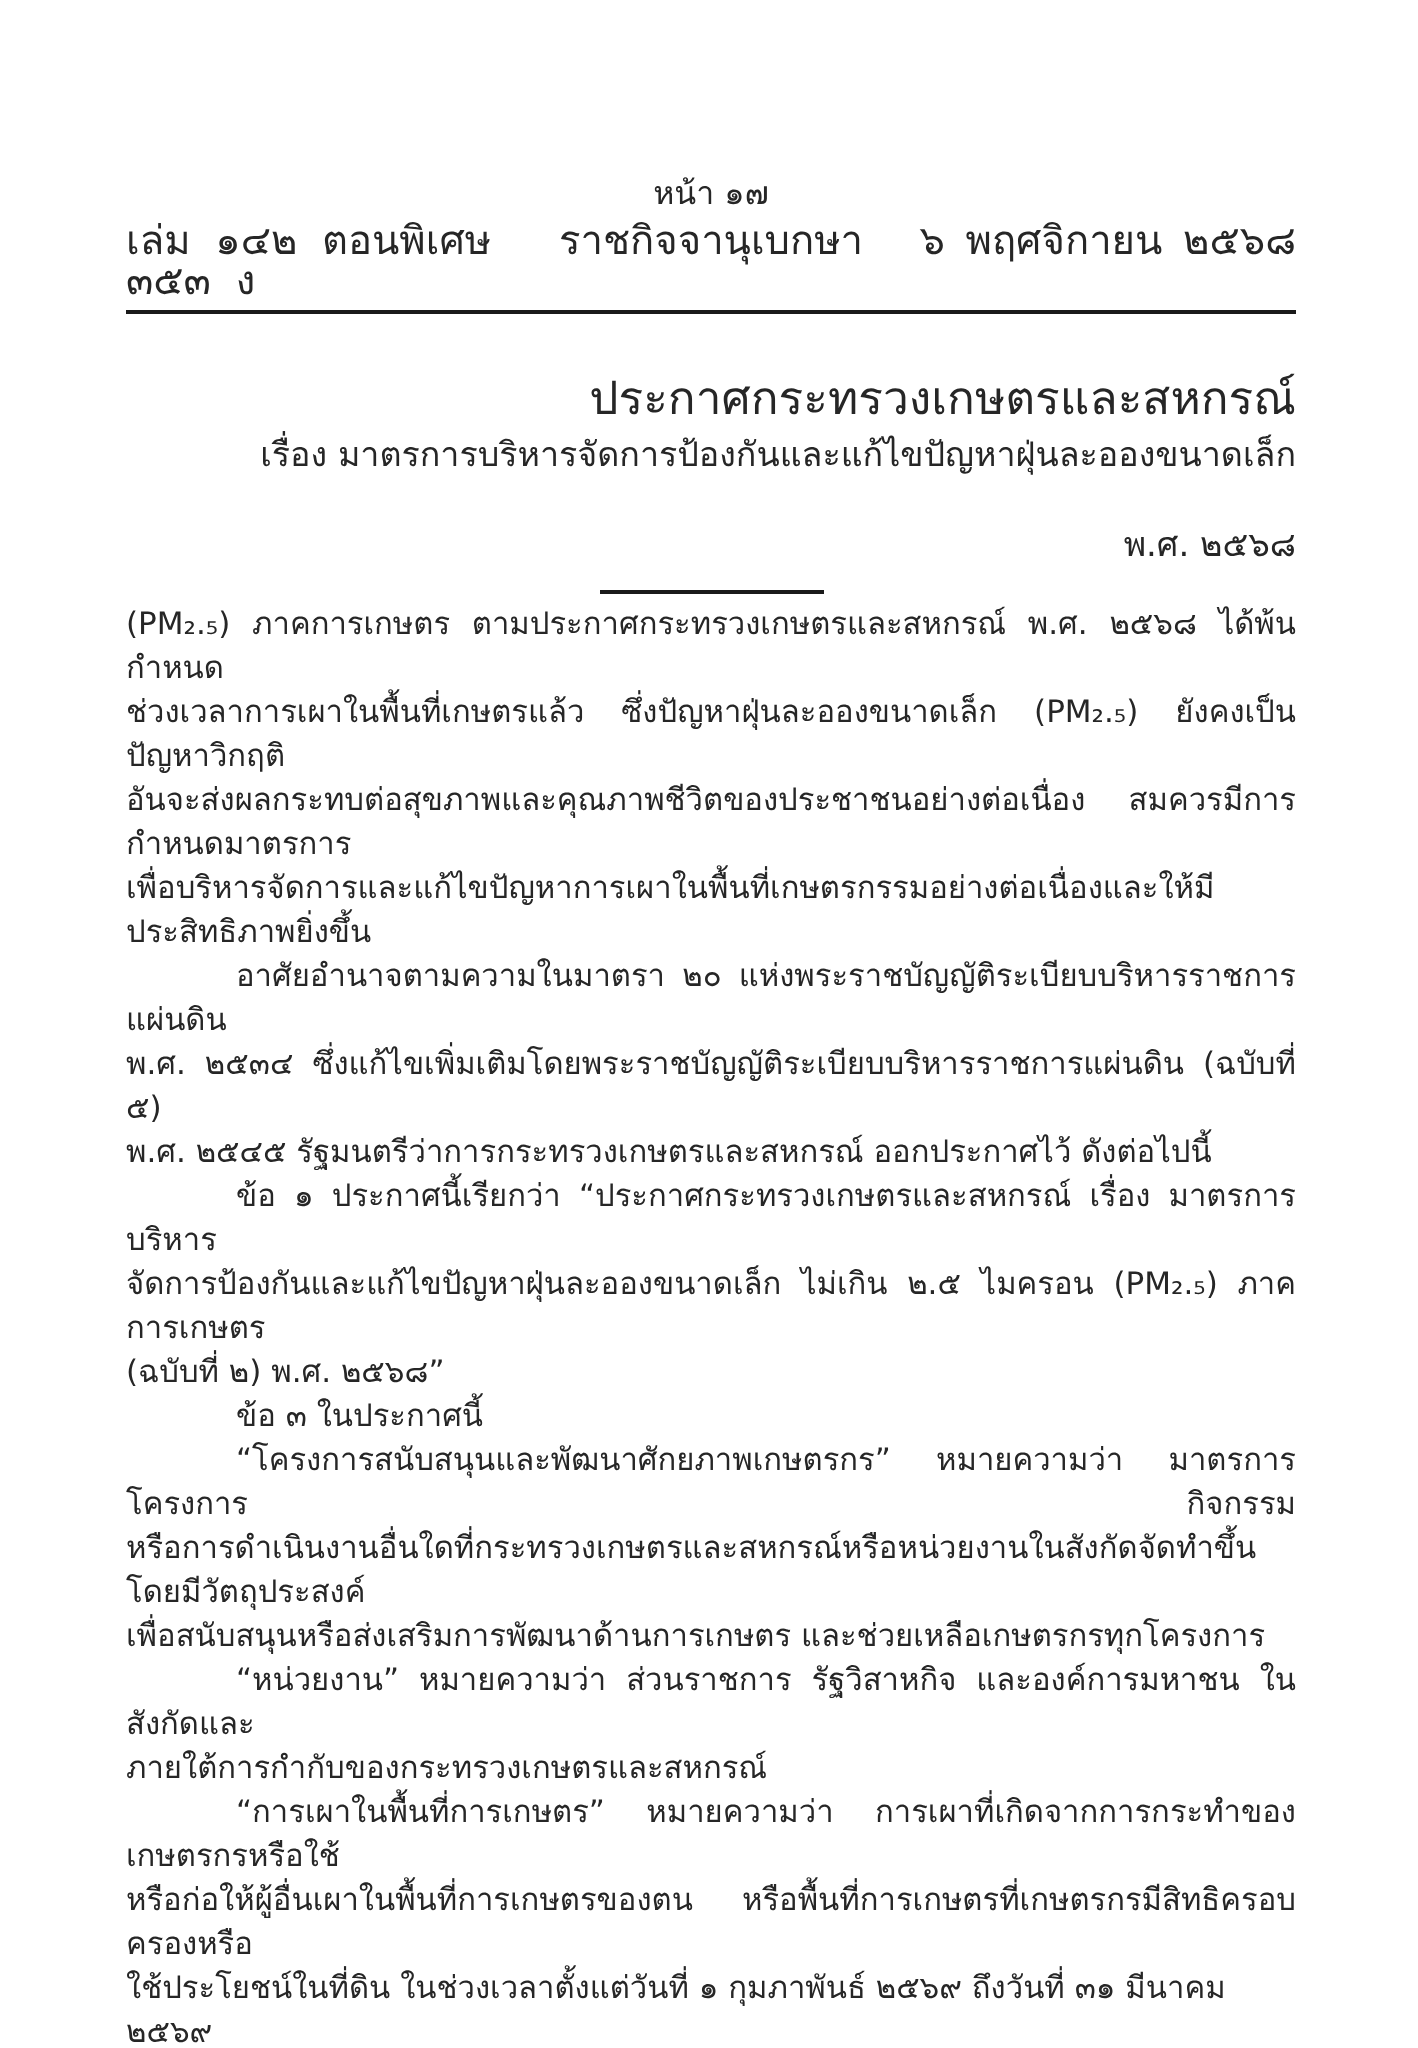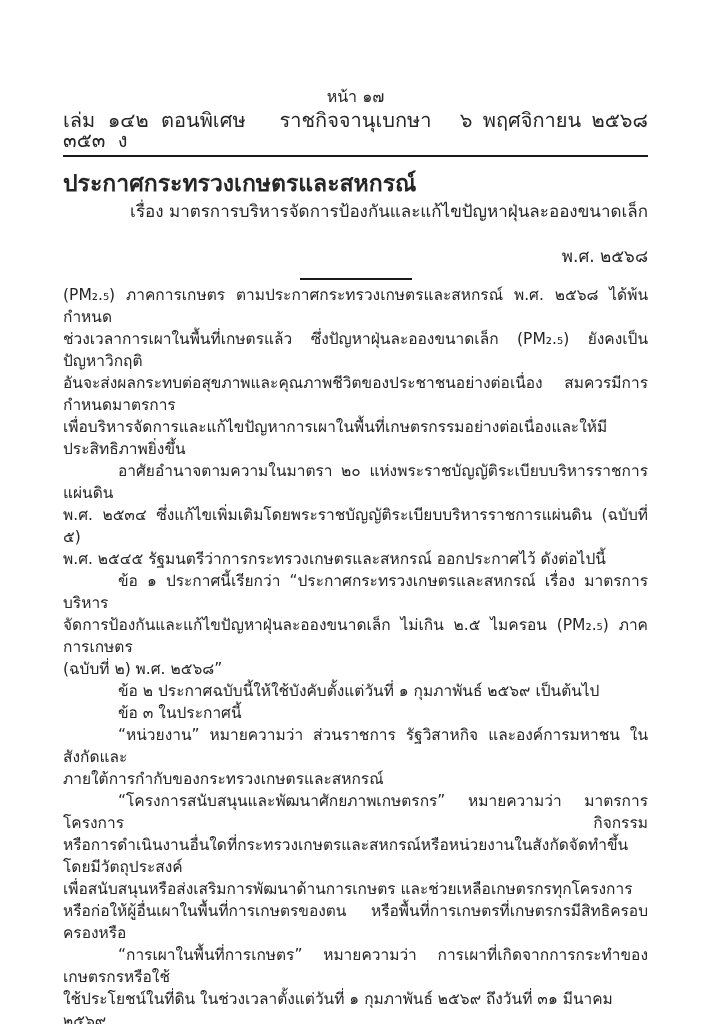--- a/index.html
+++ b/index.html
@@ -39,25 +39,25 @@
   .meta-row .left  { text-align: left;  word-spacing: 6px; }
   .meta-row .mid   { text-align: center; }
   .meta-row .right { text-align: right; word-spacing: 4px; }
   .head-rule {
     height: 2px;
     background: var(--rule);
     margin-top: 5px;
   }
   
   .title {
-    text-align: left;
+    text-align: right;
     font-size: 23px;
     line-height: 30px;
-    margin-top: 11px;
-    font-weight: 700;
+    margin-top: 28px;
+    font-weight: 400;
   }
   .subject {
     text-align: right;
     font-size: 17px;
     line-height: 25px;
     margin-top: 1px;
   }
   .year { margin-top: 20px; }
   .title-divider {
     width: 112px;
@@ -116,34 +116,31 @@
         <div class="line indent">อาศัยอำนาจตามความในมาตรา ๒๐ แห่งพระราชบัญญัติระเบียบบริหารราชการแผ่นดิน</div>
         <div class="line">พ.ศ. ๒๕๓๔ ซึ่งแก้ไขเพิ่มเติมโดยพระราชบัญญัติระเบียบบริหารราชการแผ่นดิน (ฉบับที่ ๕)</div>
         <div class="line last">พ.ศ. ๒๕๔๕ รัฐมนตรีว่าการกระทรวงเกษตรและสหกรณ์ ออกประกาศไว้ ดังต่อไปนี้</div>
       </div>
       <div>
         <div class="line indent">ข้อ ๑ ประกาศนี้เรียกว่า “ประกาศกระทรวงเกษตรและสหกรณ์ เรื่อง มาตรการบริหาร</div>
         <div class="line">จัดการป้องกันและแก้ไขปัญหาฝุ่นละอองขนาดเล็ก ไม่เกิน ๒.๕ ไมครอน (PM₂.₅) ภาคการเกษตร</div>
         <div class="line last">(ฉบับที่ ๒) พ.ศ. ๒๕๖๘”</div>
       </div>
       <div>
-        <div class="line indent last">ข้อ ๒ ประกาศฉบับนี้ให้ใช้บังคับตั้งแต่วันที่ ๑ กุมภาพันธ์ ๒๕๖๙ เป็นต้นไป</div>
-      </div>
-      <div>
         <div class="line indent last">ข้อ ๓ ในประกาศนี้</div>
-      </div>
-      <div>
-        <div class="line indent">“หน่วยงาน” หมายความว่า ส่วนราชการ รัฐวิสาหกิจ และองค์การมหาชน ในสังกัดและ</div>
-        <div class="line last">ภายใต้การกำกับของกระทรวงเกษตรและสหกรณ์</div>
       </div>
       <div>
         <div class="line indent">“โครงการสนับสนุนและพัฒนาศักยภาพเกษตรกร” หมายความว่า มาตรการ โครงการ กิจกรรม</div>
         <div class="line">หรือการดำเนินงานอื่นใดที่กระทรวงเกษตรและสหกรณ์หรือหน่วยงานในสังกัดจัดทำขึ้น โดยมีวัตถุประสงค์</div>
         <div class="line last">เพื่อสนับสนุนหรือส่งเสริมการพัฒนาด้านการเกษตร และช่วยเหลือเกษตรกรทุกโครงการ</div>
       </div>
       <div>
+        <div class="line indent">“หน่วยงาน” หมายความว่า ส่วนราชการ รัฐวิสาหกิจ และองค์การมหาชน ในสังกัดและ</div>
+        <div class="line last">ภายใต้การกำกับของกระทรวงเกษตรและสหกรณ์</div>
+      </div>
+      <div>
+        <div class="line indent">“การเผาในพื้นที่การเกษตร” หมายความว่า การเผาที่เกิดจากการกระทำของเกษตรกรหรือใช้</div>
         <div class="line">หรือก่อให้ผู้อื่นเผาในพื้นที่การเกษตรของตน หรือพื้นที่การเกษตรที่เกษตรกรมีสิทธิครอบครองหรือ</div>
-        <div class="line indent">“การเผาในพื้นที่การเกษตร” หมายความว่า การเผาที่เกิดจากการกระทำของเกษตรกรหรือใช้</div>
         <div class="line last">ใช้ประโยชน์ในที่ดิน ในช่วงเวลาตั้งแต่วันที่ ๑ กุมภาพันธ์ ๒๕๖๙ ถึงวันที่ ๓๑ มีนาคม ๒๕๖๙</div>
       </div>
     </div>
 
 </div>
 
 </body></html>

